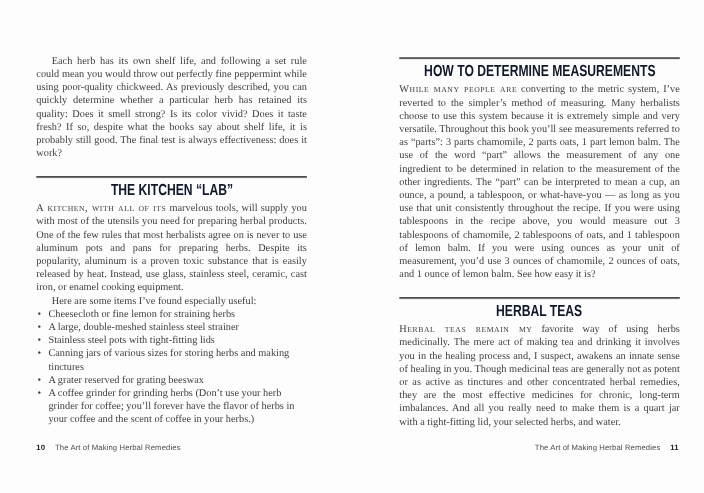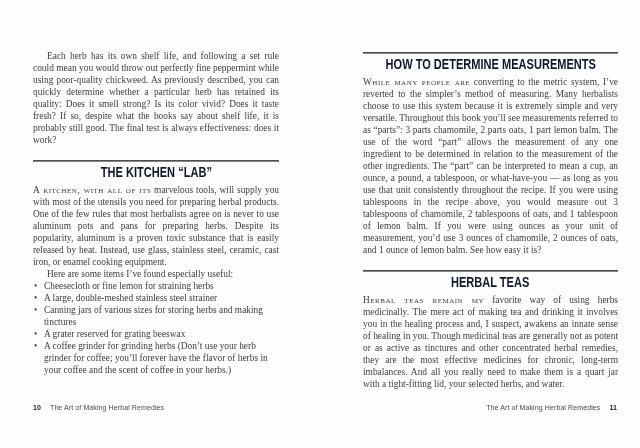--- a/index.html
+++ b/index.html
@@ -101,20 +101,21 @@
       <span class="cond">THE KITCHEN “LAB”</span>
     </h2>
 
     <p class="body"><span class="lead">A kitchen, with all of its</span><span> marvelous tools, will supply you with most of the utensils you need for preparing herbal products. One of the few rules that most herbalists agree on is never to use aluminum pots and pans for preparing herbs. Despite its popularity, aluminum is a proven toxic substance that is easily released by heat. Instead, use glass, stainless steel, ceramic, cast iron, or enamel cooking equipment.</span></p>
 
     <p class="body indent">Here are some items I’ve found especially useful:</p>
 
     <ul class="bullets">
       <li>Cheesecloth or fine lemon for straining herbs</li>
       <li>A large, double-meshed stainless steel strainer</li>
+      <li>Stainless steel pots with tight-fitting lids</li>
       <li>Canning jars of various sizes for storing herbs and making tinctures</li>
       <li>A grater reserved for grating beeswax</li>
       <li>A coffee grinder for grinding herbs (Don’t use your herb grinder for coffee; you’ll forever have the flavor of herbs in your coffee and the scent of coffee in your herbs.)</li>
     </ul>
   </div>
 
   <div class="page page-right">
     <div class="rule first"></div>
 
     <h2 class="heading">

